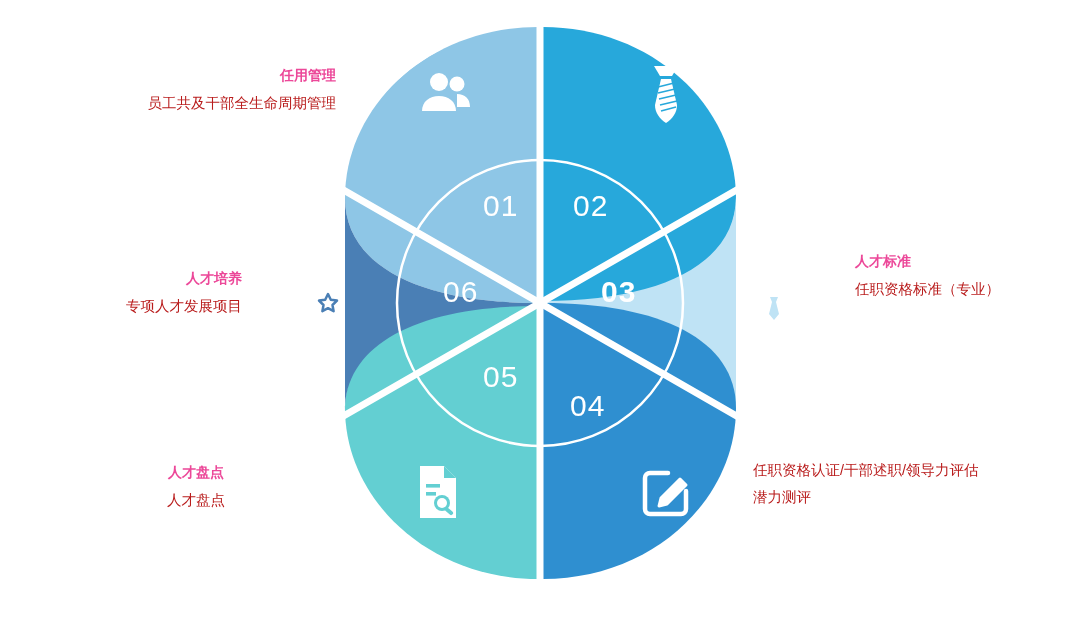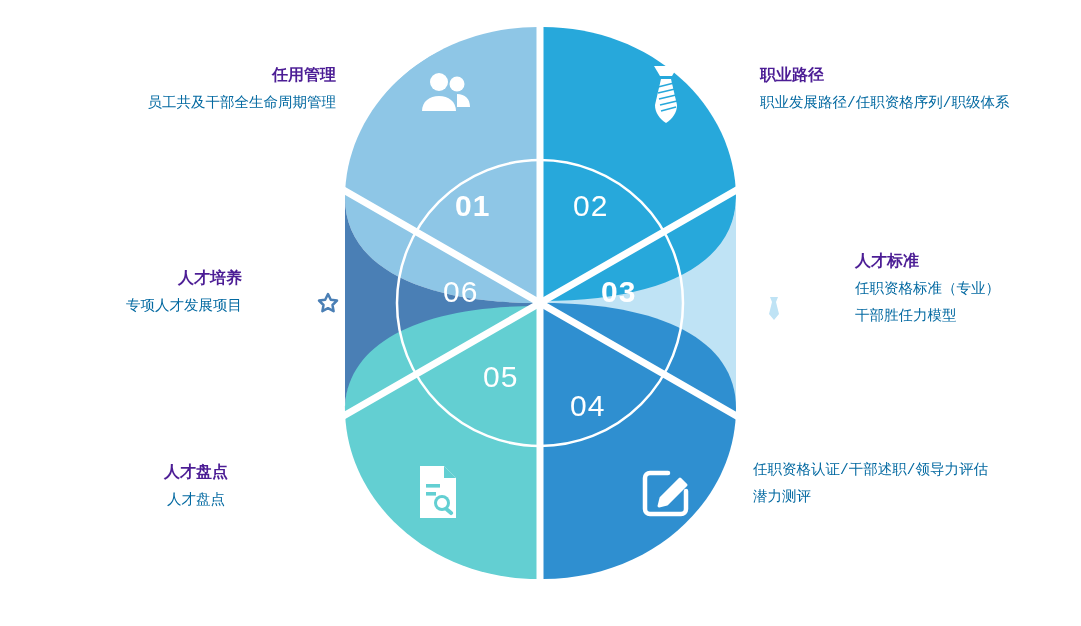--- a/index.html
+++ b/index.html
@@ -32,32 +32,31 @@
     font-size: 30px;
     font-weight: 400;
     letter-spacing: 1px;
     font-family: "Liberation Sans", sans-serif;
     user-select: none;
   }
   .label {
     position: absolute;
   }
   .label .title {
-    font-size: 16px;
+    font-size: 14px;
     font-weight: bold;
-    color: #4c1d95;
+    color: #ec4899;
     line-height: 30px;
     white-space: nowrap;
   }
   .label .desc {
     font-size: 14.5px;
-    color: #0369a1;
+    color: #b91c1c;
     line-height: 27px;
     white-space: nowrap;
-    font-family: Liberation Mono, monospace;
   }
   .label.right {
     text-align: left;
   }
   .label.left {
     text-align: right;
   }
   .icon-wrap {
     position: absolute;
     color: #fff;
@@ -103,21 +102,21 @@
         <line x1="540" y1="303" x2="300" y2="165"></line>
         <line x1="540" y1="303" x2="300" y2="441"></line>
         <line x1="540" y1="303" x2="780" y2="165"></line>
         <line x1="540" y1="303" x2="780" y2="441"></line>
       </g>
 
       <circle cx="540" cy="303" r="143" fill="none" stroke="#ffffff" stroke-width="2.5"></circle>
     </g>
   </svg>
 
-  <div class="num" style="left:455px; top:189px;font-weight:bold;">01</div>
+  <div class="num" style="left:483px; top:189px;">01</div>
   <div class="num" style="left:573px; top:189px;">02</div>
   <div class="num" style="left:601px; top:275px;font-weight:bold;">03</div>
   <div class="num" style="left:570px; top:360px;margin-top:29px;">04</div>
   <div class="num" style="left:483px; top:360px;">05</div>
   <div class="num" style="left:443px; top:275px;">06</div>
 
   <div class="icon-wrap" style="left:414px; top:64px; width:60px; height:60px;">
     <svg width="60" height="60" viewBox="0 0 60 60" fill="#ffffff">
       <circle cx="25" cy="18" r="9"></circle>
       <path d="M8 47c0-9.5 7.6-15 17-15s17 5.5 17 15z"></path>
@@ -174,29 +173,24 @@
       <path d="M42 26l2.8 5.7 6.2.9-4.5 4.4 1.1 6.2-5.6-3-5.6 3 1.1-6.2-4.5-4.4 6.2-.9z"></path>
       <path d="M42 26l2.8 5.7 6.2.9-4.5 4.4 1.1 6.2-5.6-3-5.6 3 1.1-6.2-4.5-4.4 6.2-.9z" fill="#ffffff" stroke="#4a7fb5" stroke-width="2.5" stroke-linejoin="round"></path>
     </svg>
   </div>
 
   <div class="label left" style="left:60px; top:60px; width:276px;">
     <div class="title">任用管理</div>
     <div class="desc">员工共及干部全生命周期管理</div>
   </div>
 
-  <div class="label right" style="left:760px; top:60px; width:320px;">
-    <div class="title">职业路径</div>
-    <div class="desc">职业发展路径/任职资格序列/职级体系</div>
-  </div>
 
   <div class="label right" style="left:855px; top:246px; width:226px;">
     <div class="title">人才标准</div>
     <div class="desc">任职资格标准（专业）</div>
-    <div class="desc">干部胜任力模型</div>
   </div>
 
   <div class="label right" style="left:753px; top:457px; width:328px;">
     <div class="desc">任职资格认证/干部述职/领导力评估</div>
     <div class="desc">潜力测评</div>
   </div>
 
   <div class="label left" style="left:60px; top:457px; width:272px;text-align:center;">
     <div class="title">人才盘点</div>
     <div class="desc">人才盘点</div>

